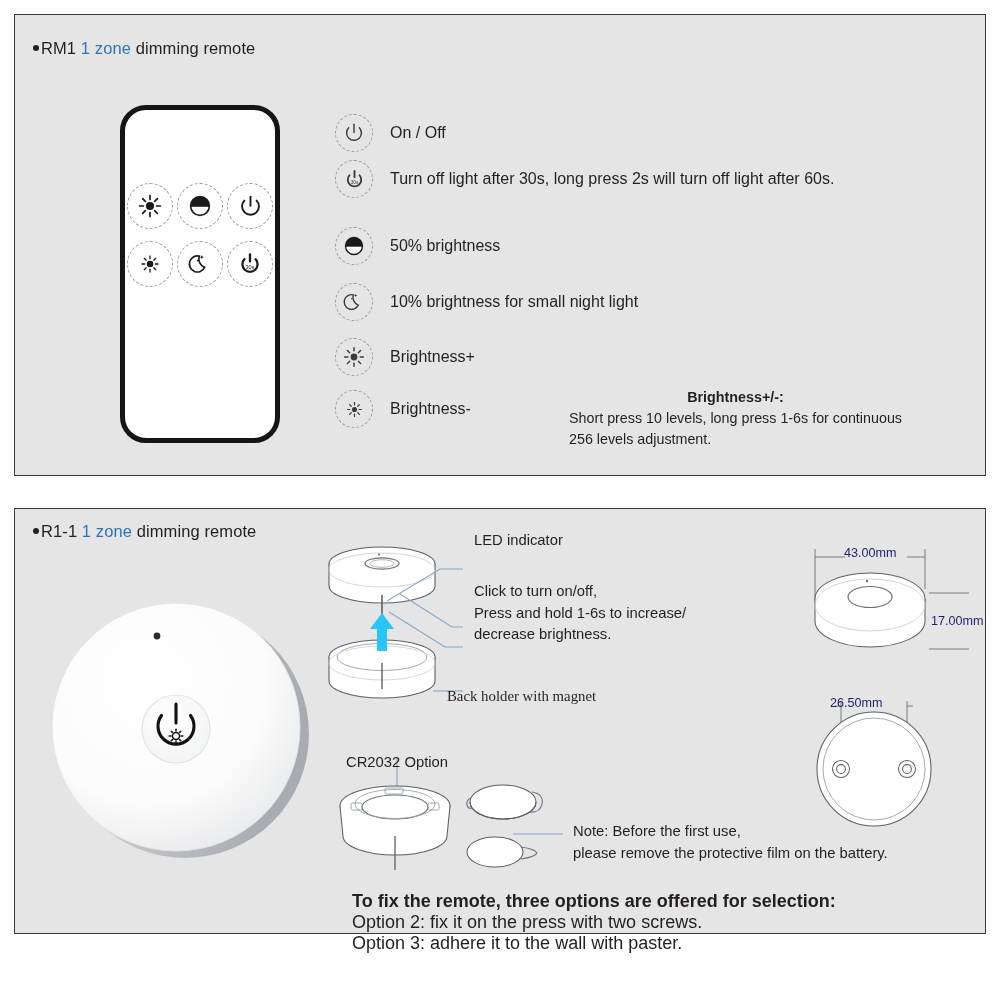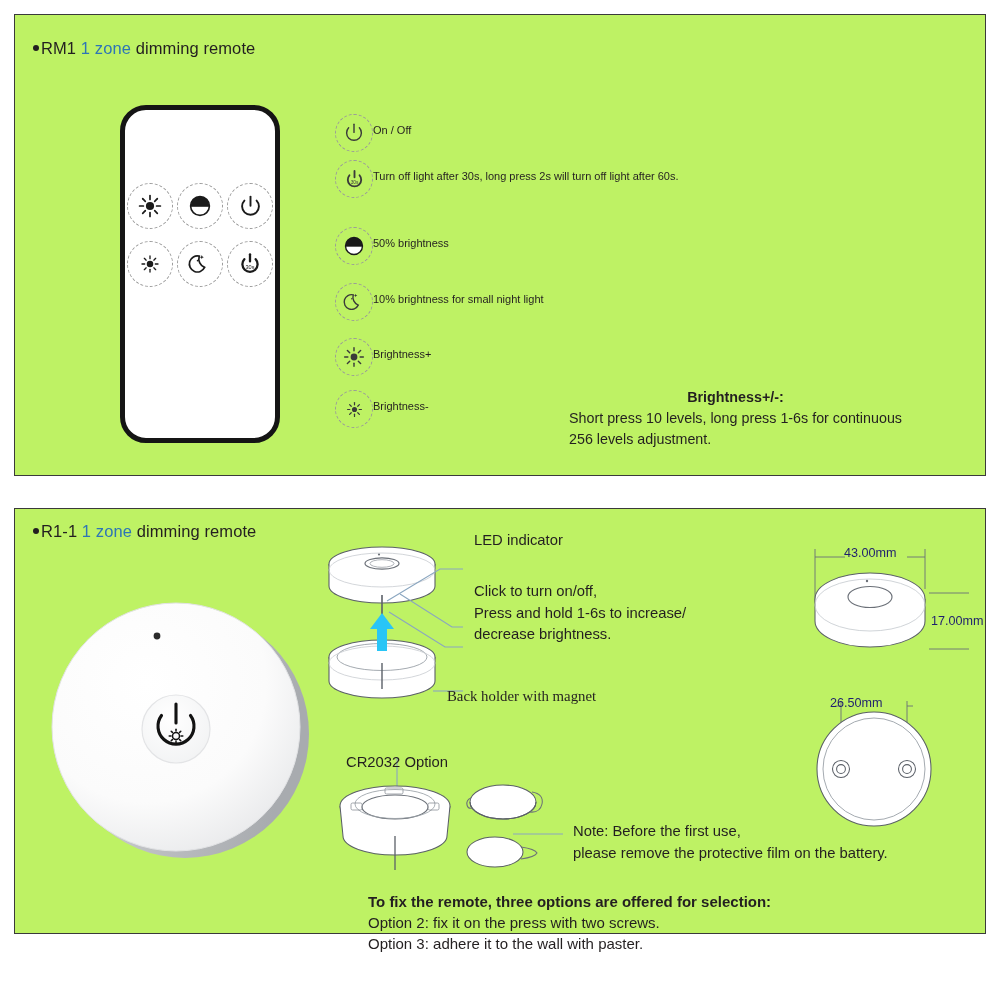--- a/index.html
+++ b/index.html
@@ -8,21 +8,21 @@
     background: #ffffff;
     font-family: "Liberation Sans", sans-serif;
     color: #231f20;
     overflow: hidden;
   }
   .page { position: relative; width: 1000px; height: 1000px; }
 
   .panel {
     position: absolute;
     border: 1.4px solid #3a3a3a;
-    background: #bef264;
+    background: #e5e5e5;
   }
   #panel-rm1 { left: 14px; top: 14px; width: 972px; height: 462px; }
   #panel-r11 { left: 14px; top: 508px; width: 972px; height: 426px; }
 
   .panel-title {
     position: absolute;
     font-size: 16.5px;
     letter-spacing: .1px;
     white-space: nowrap;
     color: #231f20;
@@ -70,22 +70,23 @@
     align-items: flex-start;
   }
   .legend-icon {
     width: 38px; height: 38px;
     border: 1.1px dashed #9a9a9a;
     border-radius: 50%;
     display: flex; align-items: center; justify-content: center;
     flex: none;
   }
   .legend-text {
-    font-size: 11px;
+    font-size: 16px;
     color: #231f20;
+    margin-left: 17px;
     margin-top: 10px;
     white-space: nowrap;
   }
 
   .note-block {
     position: absolute;
     left: 554px; top: 372px;
     font-size: 14.3px;
     line-height: 21px;
     color: #231f20;
@@ -102,23 +103,22 @@
   }
   .dim-label {
     position: absolute;
     font-size: 12.6px;
     color: #1f1f6e;
     white-space: nowrap;
   }
   .fix-block {
     position: absolute;
     left: 337px; top: 890px;
-    font-size: 15px;
+    font-size: 18px;
     line-height: 21px;
-    margin-left: 16px;
   }
   .fix-block .hd { font-weight: bold; }
 
   svg { display: block; overflow: visible; }
 </style>
 </head>
 <body>
 
 <div class="page">
 

